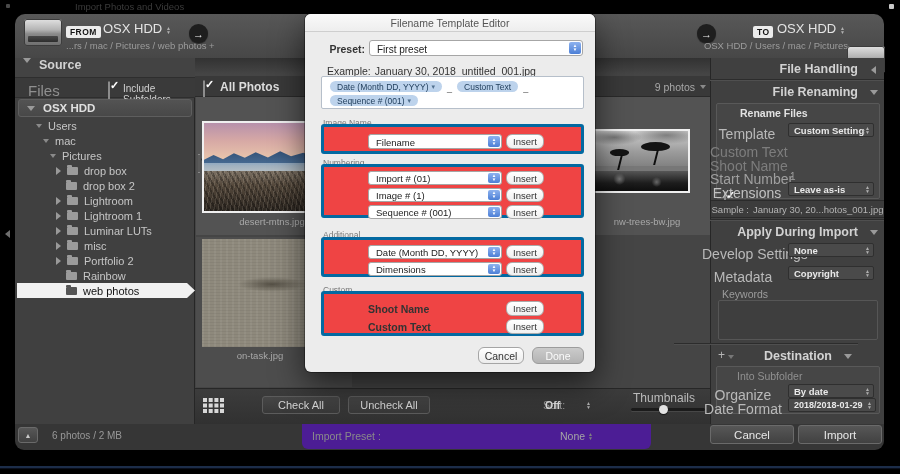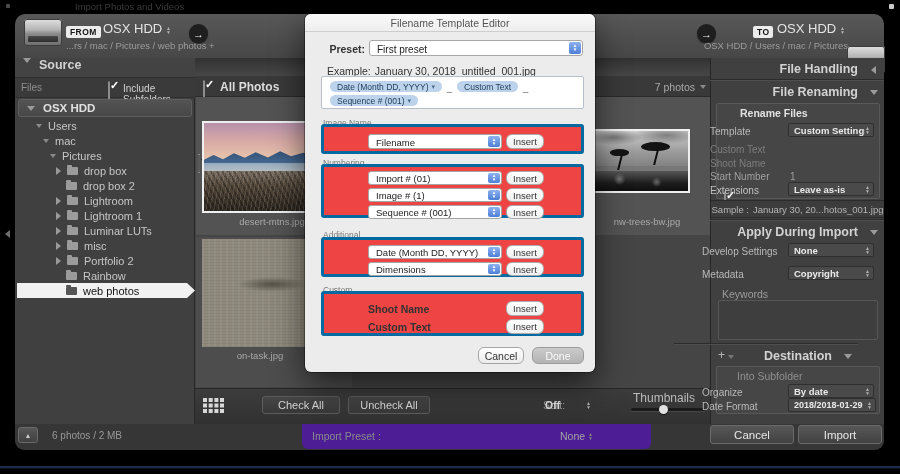--- a/index.html
+++ b/index.html
@@ -30,21 +30,21 @@
 .acir{width:19px;height:19px;border-radius:50%;background:#1e1e1e;color:#ededed;display:flex;align-items:center;justify-content:center;font-size:11px;font-weight:bold;box-shadow:0 1px 1px rgba(0,0,0,.5)}
 .badge{background:#ececec;color:#141414;font-size:8.5px;font-weight:bold;padding:1px 4px;border-radius:2px;letter-spacing:.4px}
 .devname{font-size:13px;color:#e4e4e4}
 .devpath{font-size:9.5px;color:#9c9c9c}
 
 
 .lpanel{background:#404040}
 .phdr{font-weight:bold;color:#d2d2d2;font-size:12.5px}
 .rhdr{display:flex;align-items:center;justify-content:flex-end;padding-right:26px;border-top:1px solid #4f4f4f;box-shadow:0 -1px 0 #2c2c2c}
 .inset{background:#464646;border:1px solid #595959;border-radius:2px}
-.rl{position:absolute;text-align:left;font-size:10px;color:#b9b9b9;white-space:nowrap}
+.rl{position:absolute;text-align:center;font-size:14px;color:#b9b9b9;white-space:nowrap}
 .dd{position:absolute;background:#4a4a4a;border:1px solid #2f2f2f;border-radius:2px;display:flex;align-items:center;justify-content:space-between;padding:0 3px 0 5px}
 .ddv{font-size:9.5px;font-weight:bold;color:#e9e9e9;white-space:nowrap;overflow:hidden}
 .tree-row{position:absolute;left:17px;width:176px;height:15px;display:flex;align-items:center;gap:6px;font-size:11px;color:#c6c6c6}
 .tree-row.sel{background:#f1f1f1;color:#111;width:178px;clip-path:polygon(0 0,calc(100% - 8px) 0,100% 50%,calc(100% - 8px) 100%,0 100%)}
 .tree-row.sel .fold{background:#555}
 .tree-row.sel .fold::before{background:#555}
 
 
 .cellbg{background:#535353}
 .thumb{position:absolute;border:2px solid #f0f0f0;overflow:hidden;background:#777}
@@ -118,21 +118,21 @@
   <div class="abs devpath" style="left:665px;top:40px;width:183px;text-align:right">OSX HDD / Users / mac / Pictures</div>
   <div class="abs hdd" style="left:847px;top:19px"></div>
 
   
   <div class="abs lpanel" style="left:15px;top:58px;width:180px;height:366px;border-right:1px solid #262626"></div>
   <div class="abs" style="left:15px;top:58px;width:180px;height:20px;background:#434343;border-bottom:1px solid #2e2e2e;display:flex;align-items:flex-start;gap:8px;padding-left:8px">
     <span class="tri td"></span>
     <span class="phdr">Source</span>
   </div>
   <div class="abs" style="left:15px;top:78px;width:180px;height:20px;background:#3a3a3a;border-bottom:1px solid #2e2e2e">
-    <span class="abs" style="left:6px;top:4px;font-size:10px;color:#8f8f8f">Files</span>
+    <span class="abs" style="left:13px;top:4px;font-size:15px;color:#8f8f8f">Files</span>
     <span class="abs cb dark on" style="left:93px;top:4px"></span>
     <span class="abs" style="left:108px;top:5px;font-size:10px;color:#d0d0d0">Include Subfolders</span>
   </div>
   <div class="abs" style="left:18px;top:99px;width:174px;height:18px;background:linear-gradient(#535353,#484848);border:1px solid #5e5e5e;border-radius:3px;display:flex;align-items:center;gap:8px;padding-left:8px">
     <span class="tri td"></span>
     <span style="font-size:11.5px;font-weight:bold;color:#e0e0e0">OSX HDD</span>
   </div>
 
   <div class="tree-row" style="top:118px;padding-left:19px">
       <span class="tri td sm"></span>
@@ -191,21 +191,21 @@
 
   
   <span class="abs tri tl" style="left:5px;top:230px;border-right-color:#6e6e6e"></span>
 
   
   <div class="abs" style="left:195px;top:58px;width:515px;height:366px;background:#454545"></div>
   <div class="abs" style="left:195px;top:58px;width:515px;height:16px;background:linear-gradient(#323232,#454545)"></div>
   <div class="abs" style="left:195px;top:76px;width:515px;height:21px;background:#393939;border-bottom:1px solid #2a2a2a">
     <span class="abs cb dark on" style="left:8px;top:5px"></span>
     <span class="abs" style="left:25px;top:4px;font-size:12px;font-weight:bold;color:#dcdcdc">All Photos</span>
-    <span class="abs" style="left:450px;top:5px;width:50px;text-align:right;font-size:10.5px;color:#a8a8a8">7 photos</span>
+    <span class="abs" style="left:450px;top:5px;width:50px;text-align:right;font-size:10.5px;color:#a8a8a8">9 photos</span>
     <span class="abs tri td sm" style="left:505px;top:9px"></span>
   </div>
 
   
   <div class="abs cellbg" style="left:196px;top:97px;width:156px;height:138px"></div>
   <div class="abs cellbg" style="left:584px;top:97px;width:126px;height:138px"></div>
   <div class="abs" style="left:196px;top:237px;width:156px;height:150px;background:#4d4d4d"></div>
 
   <span class="abs cb light on" style="left:198px;top:101px;width:10px;height:10px"></span>
 

